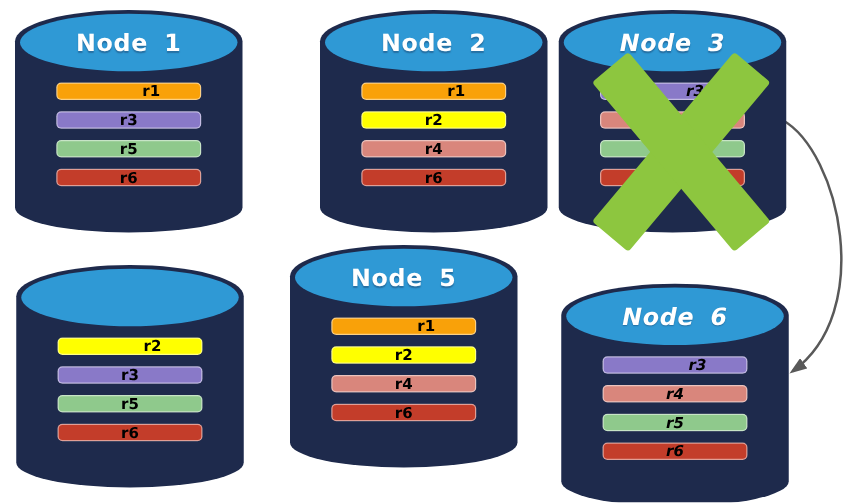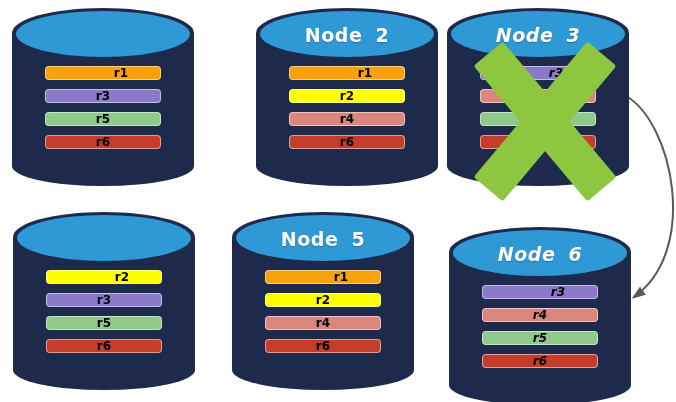--- a/index.html
+++ b/index.html
@@ -6,21 +6,21 @@
   #canvas{
     position:relative;width:676px;height:402px;background:#ffffff;
     font-family:"DejaVu Sans","Liberation Sans",sans-serif;
     overflow:hidden;
   }
   .cyl{position:absolute;width:182px;height:178px;}
   .pos-0{left:12px;top:8px;}
   .pos-1{left:232px;top:8px;margin-left:24px;}
   .pos-2{left:447px;top:8px;font-style:italic;}
   .pos-3{left:13px;top:212px;}
-  .pos-4{left:232px;top:212px;text-decoration:underline;}
+  .pos-4{left:232px;top:196px;text-decoration:underline;}
   .pos-5{left:449px;top:227px;font-style:italic;}
   .cyl-body{
     position:absolute;left:0;top:0;right:0;bottom:0;
     background:var(--navy,#1E2A4C);
     border-radius:91px 91px 91px 91px / 25px 25px 20px 20px;
   }
   .cyl-top{
     position:absolute;left:4px;top:3px;width:174px;height:46px;
     background:var(--blue,#2F99D5);
     border-radius:50%;
@@ -58,20 +58,21 @@
     <defs>
       <marker id="ah" markerUnits="userSpaceOnUse" markerWidth="14" markerHeight="10" refX="11" refY="5" orient="auto">
         <path id="arrow-head" d="M0,0 L14,5 L0,10 Z" fill="#595959"></path>
       </marker>
     </defs>
     <path id="arrow-path" d="M 626 96 C 672 122, 700 250, 634 297" fill="none" stroke="#595959" stroke-width="2" marker-end="url(#ah)"></path>
   </svg>
 <div class="cyl pos-0">
     <div class="cyl-body"></div>
     <div class="cyl-top"></div>
+    <div class="cyl-title">Node 1</div>
     <div class="bars">
         <div class="bar bar-0" style="background: rgb(249, 161, 9);">r1</div>
         <div class="bar bar-1" style="background: rgb(137, 121, 200);">r3</div>
         <div class="bar bar-2" style="background: rgb(143, 201, 140);">r5</div>
         <div class="bar bar-3" style="background: rgb(195, 61, 42);">r6</div>
       </div>
 
   </div>
     <div class="cyl pos-1">
     <div class="cyl-body"></div>

